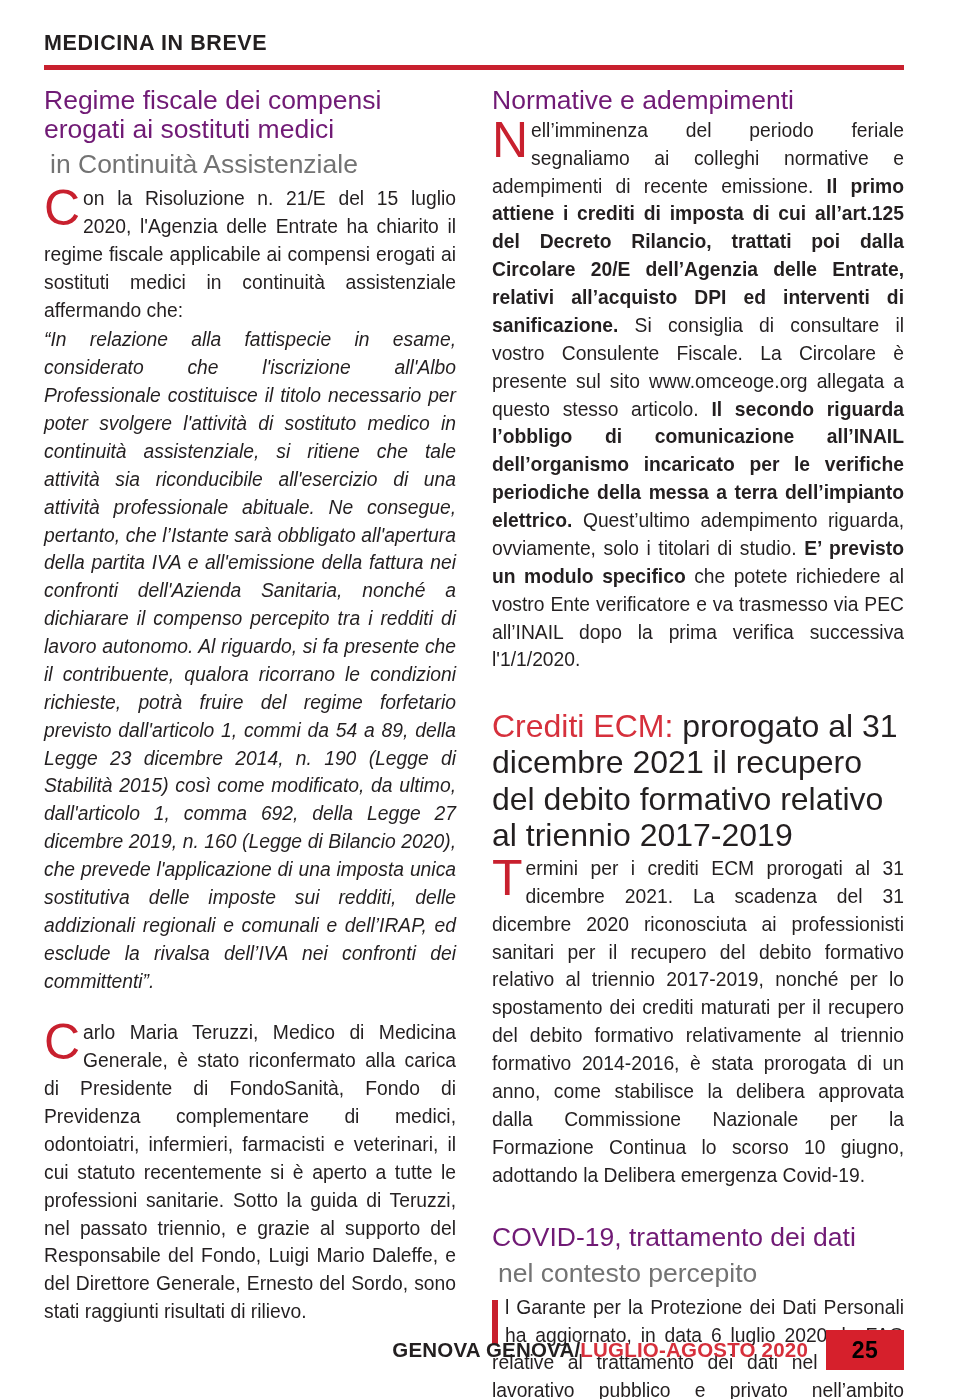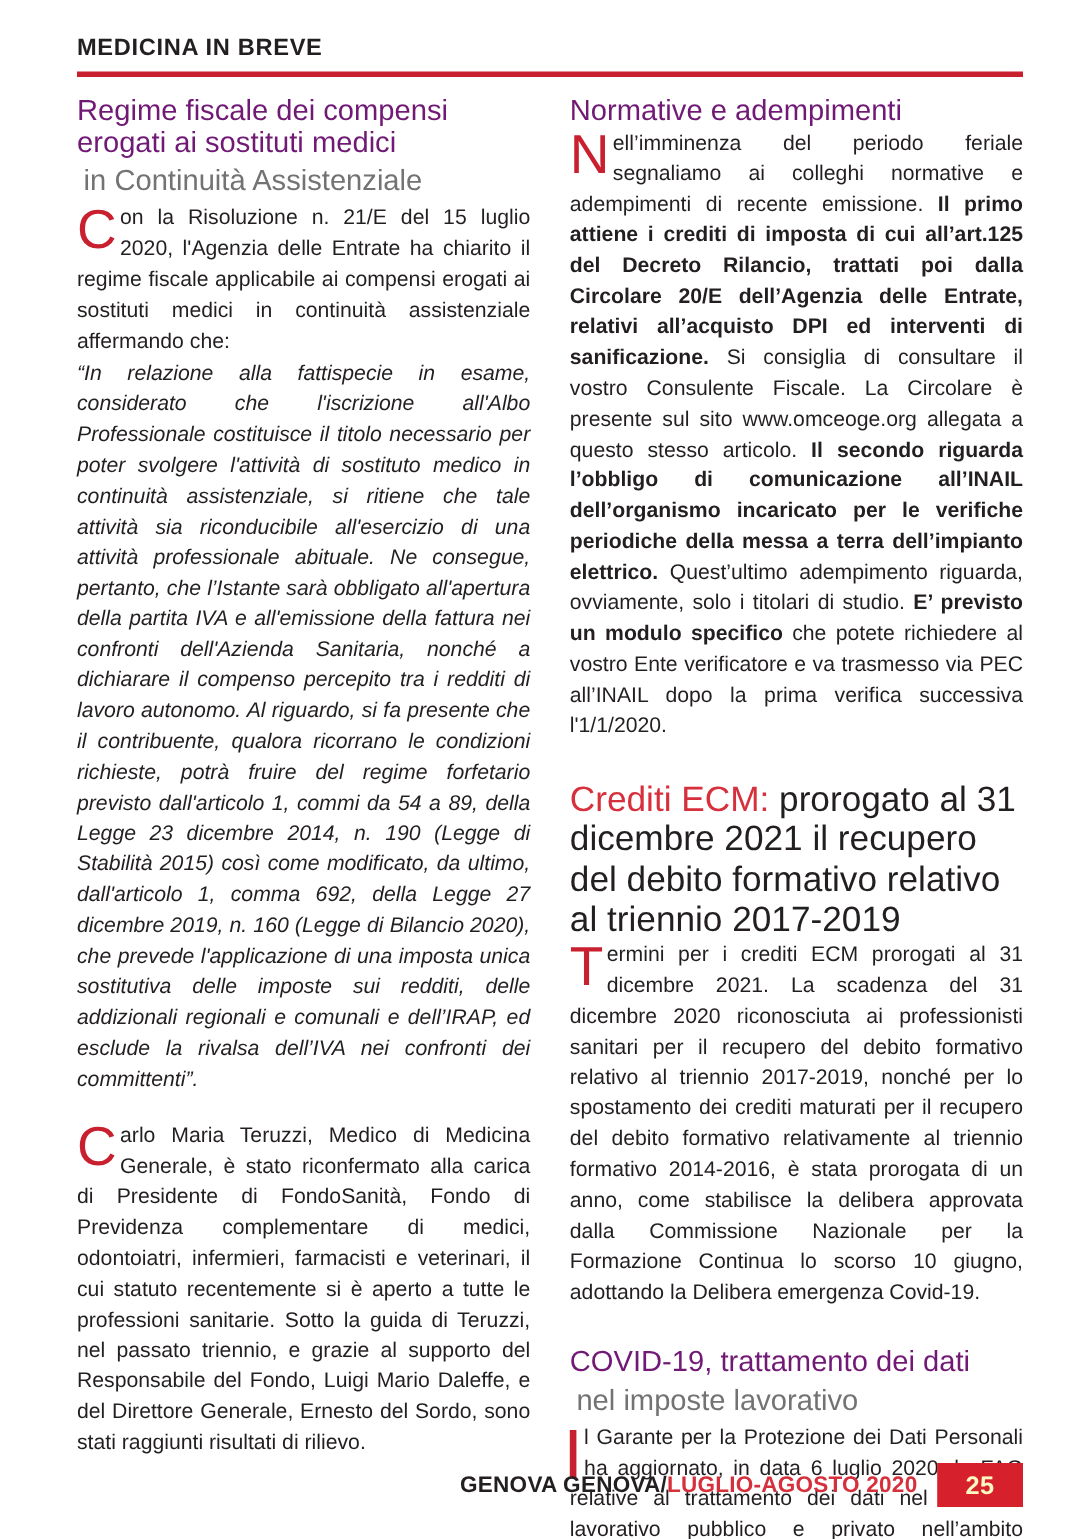--- a/index.html
+++ b/index.html
@@ -12,21 +12,21 @@
     width: 974px;
     height: 1399px;
     position: relative;
     font-family: "Liberation Sans", "DejaVu Sans", sans-serif;
     color: #231f20;
     overflow: hidden;
   }
 
   .page {
     position: absolute;
-    left: 70px;
+    left: 44px;
     top: 0;
     width: 860px;
     height: 1399px;
   }
 
   
   .kicker {
     font-size: 21.5px;
     font-weight: bold;
     letter-spacing: 0.6px;
@@ -126,21 +126,21 @@
     font-size: 20.5px;
     font-weight: bold;
     letter-spacing: 0.2px;
     color: #231f20;
     margin-right: 18px;
     white-space: nowrap;
   }
   .footer-text .red { color: #d6303c; margin-top: 48px; }
   .page-badge {
     background: #d6202c;
-    color: #fef9c3;
+    color: #000000;
     width: 78px;
     height: 40px;
     display: flex;
     align-items: center;
     justify-content: center;
     font-size: 23px;
     font-weight: bold;
     letter-spacing: 0.5px;
   }
 </style>
@@ -189,21 +189,21 @@
       <div>
         <h2 class="h-mixed"><span class="red">Crediti ECM:</span><span> prorogato al 31 dicembre 2021 il recupero del debito formativo relativo al triennio 2017-2019</span></h2>
 
         <p class="body"><span class="dropcap">T</span><span>ermini per i crediti ECM prorogati al 31 dicembre 2021. La scadenza del 31 dicembre 2020 riconosciuta ai professionisti sanitari per il recupero del debito formativo relativo al triennio 2017-2019, nonché per lo spostamento dei crediti maturati per il recupero del debito formativo relativamente al triennio formativo 2014-2016, è stata prorogata di un anno, come stabilisce la delibera approvata dalla Commissione Nazionale per la Formazione Continua lo scorso 10 giugno, adottando la Delibera emergenza Covid-19.</span></p>
       </div>
 
       <div class="sec-gap-lg"></div>
 
       <div>
         <h2 class="h-red">COVID-19, trattamento dei dati</h2>
-        <h2 class="h-black">nel imposte lavorativo</h2>
+        <h2 class="h-black">nel contesto percepito</h2>
 
         <p class="body"><span class="dropcap-bar"></span><span>l Garante per la Protezione dei Dati Personali ha aggiornato, in data 6 luglio 2020, le FAQ relative al trattamento dei dati nel contesto lavorativo pubblico e privato nell’ambito dell’emergenza sanitaria. Per info: https://www.garanteprivacy.it</span></p>
       </div>
     </div>
   </div>
 
   <div class="footer">
     <div class="footer-text"><span>GENOVA GENOVA/</span><span class="red">LUGLIO-AGOSTO 2020</span></div>
     <div class="page-badge">25</div>
   </div>

